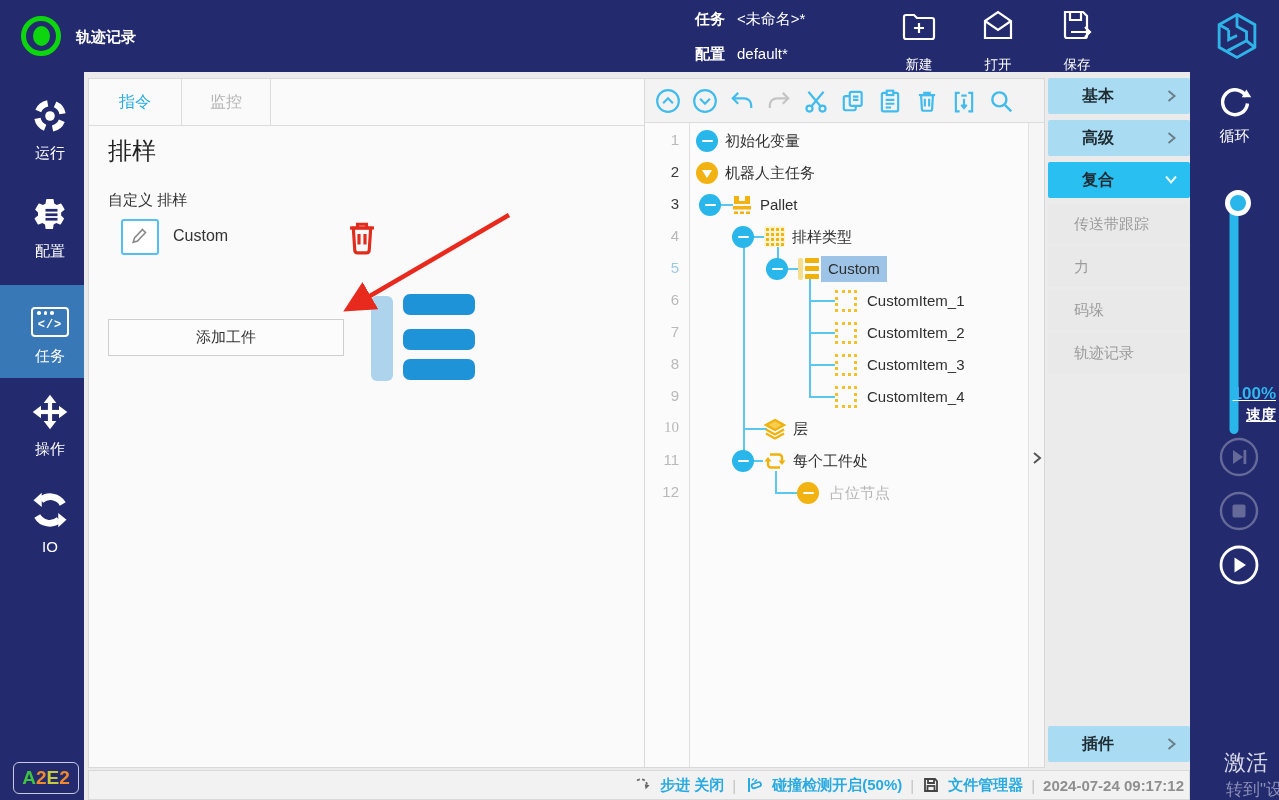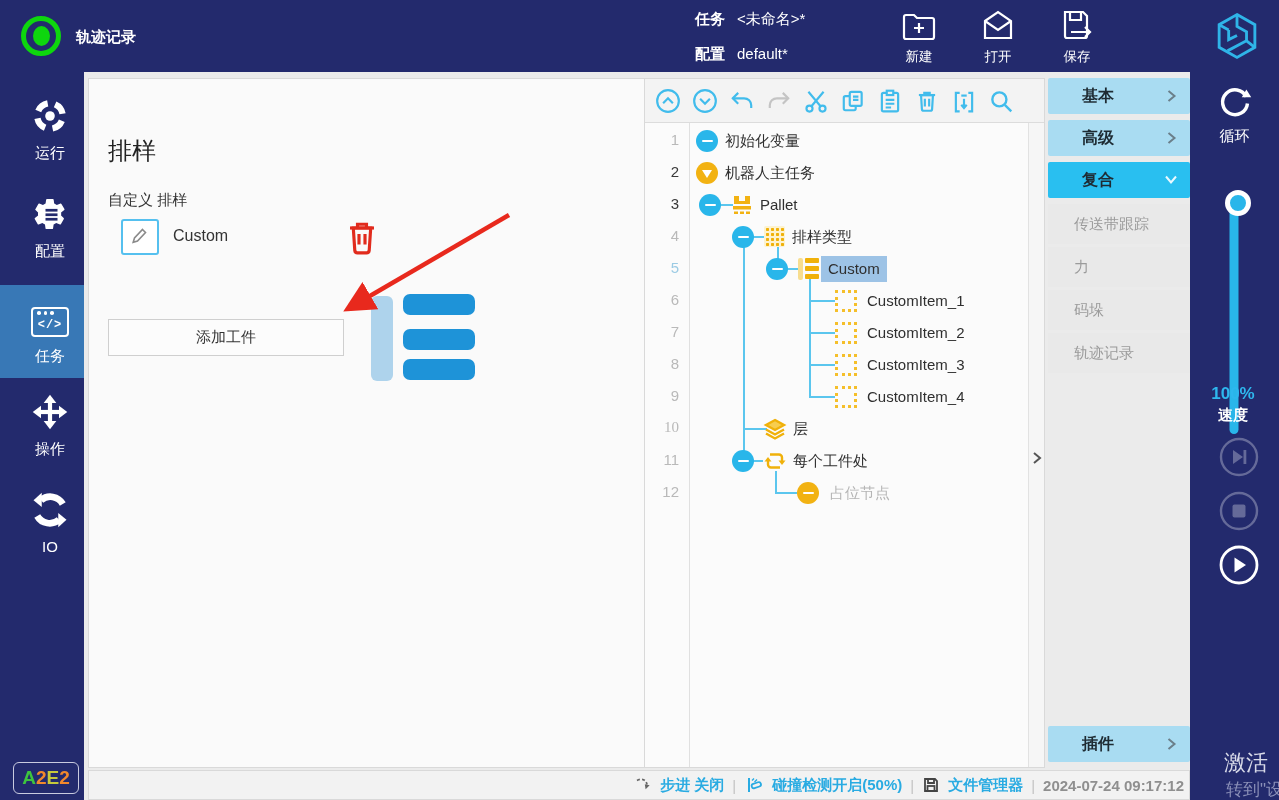--- a/index.html
+++ b/index.html
@@ -7,21 +7,21 @@
   body { font-family:"Liberation Sans", sans-serif; background:#EBEBEB; position:relative; }
 
   
   .topbar { position:absolute; left:0; top:0; width:1279px; height:72px; background:#232A6D; color:#fff; }
   .mode-dot { position:absolute; left:21px; top:16px; width:40px; height:40px; border:5px solid #0ED60E; border-radius:50%; display:flex; align-items:center; justify-content:center; }
   .mode-dot i { width:17px; height:20px; background:#0ED60E; border-radius:50%; }
   .mode-label { position:absolute; left:76px; top:28px; font-size:15px; font-weight:bold; }
   .tb-kv { position:absolute; left:695px; font-size:15px; display:flex; gap:12px; }
   .tb-kv b { font-weight:bold; }
   .tb-act { position:absolute; top:8px; width:70px; text-align:center; cursor:pointer; }
-  .tb-act .lbl { font-size:13.5px; margin-top:0; }
+  .tb-act .lbl { font-size:13.5px; margin-top:8px; }
   .logo { position:absolute; right:18px; top:11px; }
 
   
   .sidebar { position:absolute; left:0; top:72px; width:84px; height:728px; background:#232A6D; color:#fff; }
   .side-item { position:absolute; left:0; width:100px; text-align:center; cursor:pointer; }
   .side-item .lbl { font-size:15px; margin-top:6px; }
   .side-item.active { background:#3878B6; }
   .task-ic { display:inline-block; width:38px; height:30px; border:2.5px solid #fff; border-radius:4px; position:relative; }
   .task-ic .dots { position:absolute; top:2px; left:4px; display:flex; gap:3px; }
   .task-ic .dots i { width:3.5px; height:3.5px; background:#fff; border-radius:50%; }
@@ -85,21 +85,21 @@
   .sb-item { display:flex; align-items:center; gap:8px; color:#29ABE2; font-weight:bold; cursor:pointer; }
   .sb-sep { color:#C3C3C3; font-weight:normal; }
   .sb-time { color:#8F8F8F; font-weight:bold; }
 
   
   .rightrail { position:absolute; left:1190px; top:72px; width:89px; height:728px; background:#232A6D; color:#fff; overflow:hidden; }
   .rr-loop { position:absolute; left:0; width:89px; top:12px; text-align:center; cursor:pointer; }
   .rr-loop .lbl { font-size:15px; margin-top:3px; }
   .slider-track { position:absolute; left:44px; top:128px; width:9px; height:234px; background:#29B6EA; border-radius:5px; transform:translateX(-50%); cursor:pointer; }
   .slider-knob { position:absolute; left:48px; top:118px; width:26px; height:26px; margin-left:-13px; border-radius:50%; background:#29B6EA; border:5px solid #fff; cursor:pointer; }
-  .rr-speed { position:absolute; left:0; width:86px; top:312px; text-align:center; }
+  .rr-speed { position:absolute; left:0; width:86px; top:312px; text-align:right;text-decoration:underline; }
   .rr-speed .pct { color:#2EB7EE; font-size:17px; font-weight:bold; }
   .rr-speed .lbl { color:#fff; font-size:15px; font-weight:bold; margin-top:2px; }
   .rr-btn { position:absolute; left:29px; width:40px; height:40px; border-radius:50%; display:flex; align-items:center; justify-content:center; cursor:pointer; }
   .wm1 { position:absolute; left:34px; top:676px; font-size:22px; color:#D8DAE8; white-space:nowrap; }
   .wm2 { position:absolute; left:36px; top:706px; font-size:17px; color:#8B90B8; white-space:nowrap; }
 </style>
 </head>
 <body>
 
 <div class="topbar">
@@ -221,20 +221,24 @@
     <span style="color:#3EC43E;">A</span>
       <span style="color:#F1882C;">2</span>
       <span style="color:#C6C93B;">E</span>
       <span style="color:#F1882C;">2</span>
   </div>
 </div>
 
 <div class="main">
 
   <div class="panel-left">
+    <div class="tabs">
+      <div class="tab active">指令</div>
+      <div class="tab inactive">监控</div>
+    </div>
     <div class="pl-title">排样</div>
     <div class="pl-sub">自定义 排样</div>
 
     <div class="pencil-btn">
       <span>
         <svg width="22" height="22" viewBox="0 0 22 22" fill="none" stroke="#8A8A8A" stroke-width="1.6">
           <path d="M13.5 5.5 l3 3 L8.5 17 l-4.3 1.3 1.3-4.3 z"></path>
         </svg>
       </span>
     </div>

